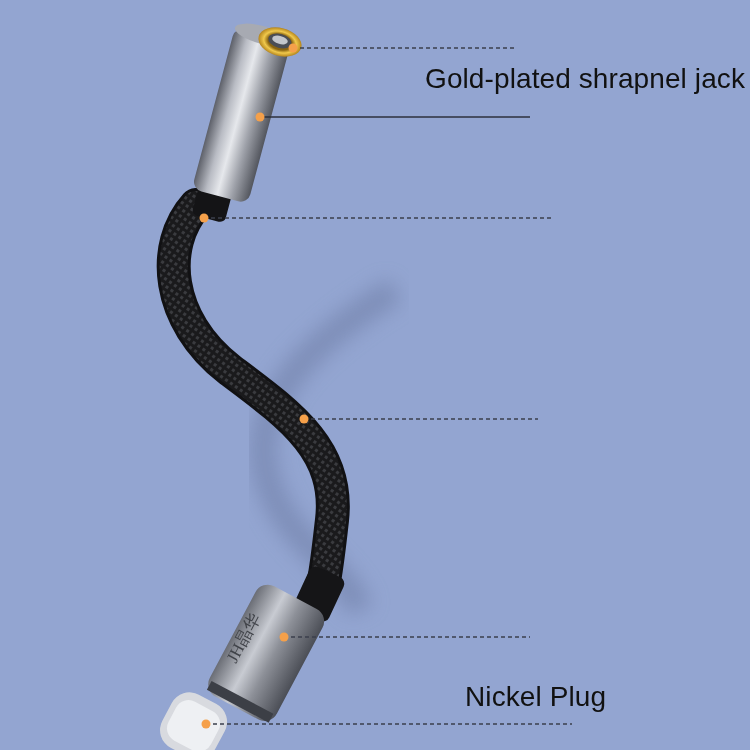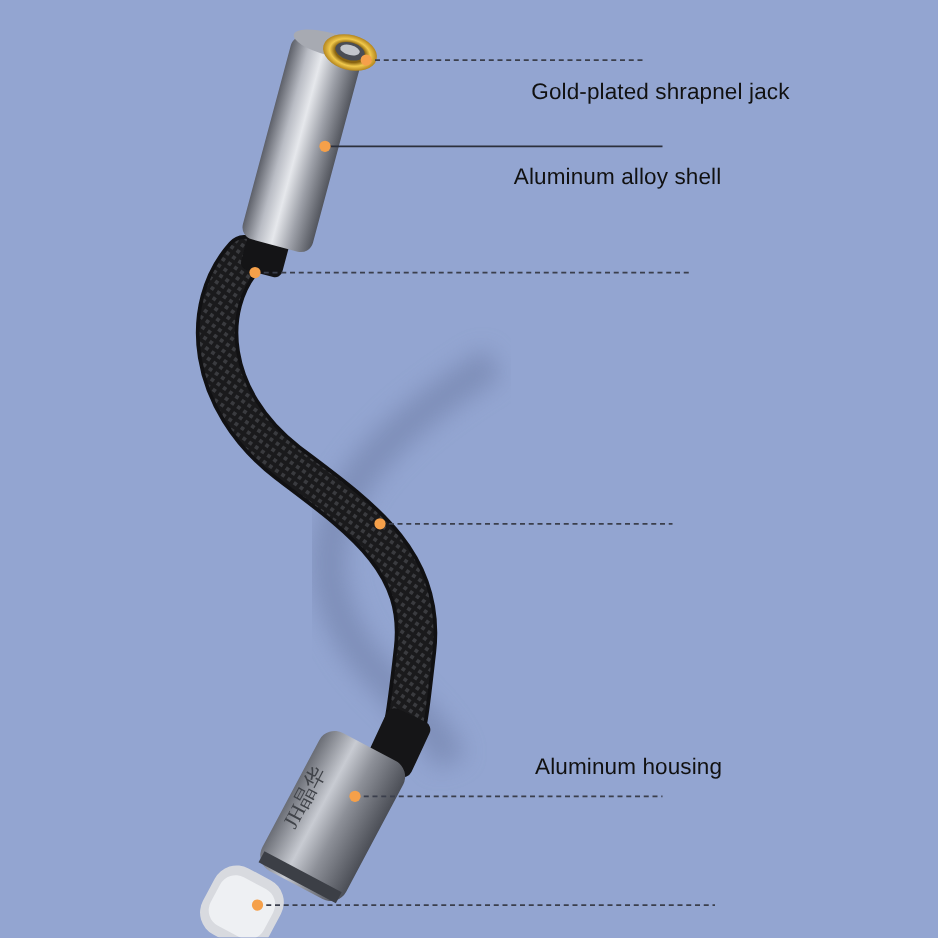--- a/index.html
+++ b/index.html
@@ -1,19 +1,19 @@
 <!DOCTYPE html>
 <html><head>
 <meta charset="utf-8">
 <style>
   html,body{margin:0;padding:0;}
   body{width:750px;height:750px;overflow:hidden;background:#93a5d1;font-family:"Liberation Sans",sans-serif;}
   .stage{position:relative;width:750px;height:750px;background:#93a5d1;}
   svg.art{position:absolute;left:0;top:0;}
-  .label{position:absolute;color:#111;font-size:18px;white-space:nowrap;letter-spacing:0.1px;}
+  .label{position:absolute;color:#111;font-size:28px;white-space:nowrap;letter-spacing:0.1px;}
 </style>
 </head>
 <body>
 
 <div class="stage">
   <svg class="art" width="750" height="750" viewBox="0 0 750 750">
     <defs>
       <linearGradient id="metal" x1="0" y1="0" x2="1" y2="0">
         <stop offset="0" stop-color="#5d6069"></stop>
         <stop offset="0.25" stop-color="#b9bcc4"></stop>
@@ -83,15 +83,14 @@
 
     <circle cx="293" cy="48" r="4.5" fill="#f5a04a"></circle>
     <circle cx="260" cy="117" r="4.5" fill="#f5a04a"></circle>
     <circle cx="204" cy="218" r="4.5" fill="#f5a04a"></circle>
     <circle cx="304" cy="419" r="4.5" fill="#f5a04a"></circle>
     <circle cx="284" cy="637" r="4.5" fill="#f5a04a"></circle>
     <circle cx="206" cy="724" r="4.5" fill="#f5a04a"></circle>
   </svg>
 
   <div class="label" style="left:425px;top:63px;">Gold-plated shrapnel jack</div>
-  <div class="label" style="left:411px;top:131px;">Aluminum alloy shell</div>
-  <div class="label" style="left:428px;top:603px;">Aluminum housing</div>
+  <div class="label" style="left:465px;top:681px;">Nickel Plug</div>
 </div>
 
 </body></html>

